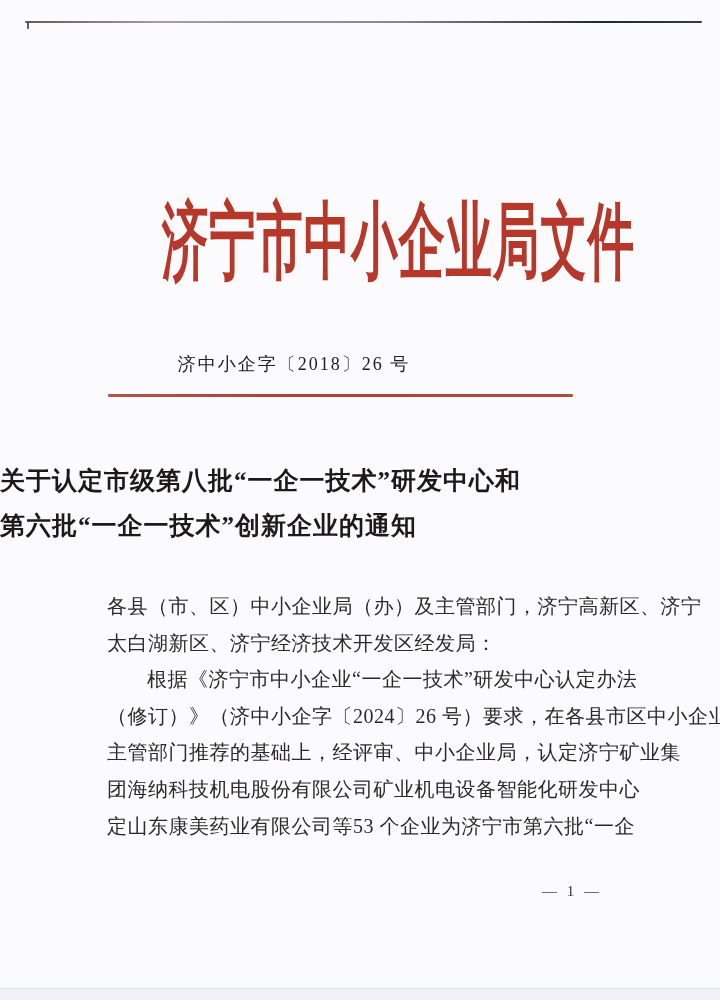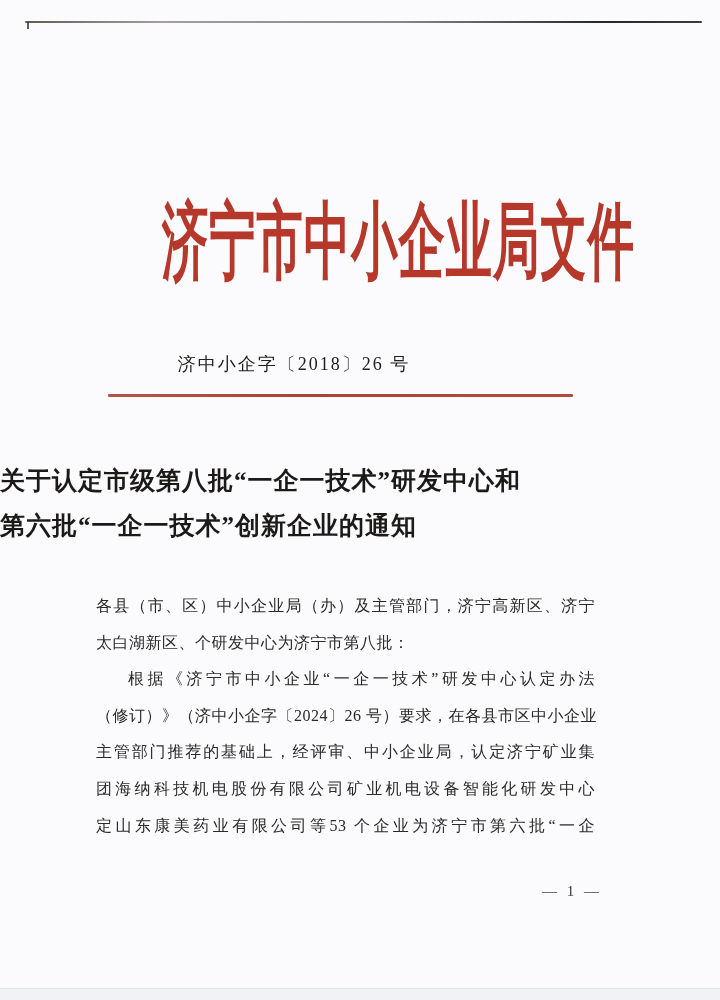--- a/index.html
+++ b/index.html
@@ -48,22 +48,22 @@
     border-radius:1px;
   }
   
   .doc-title {
     position:absolute; top:458px; left:0; width:720px;
     text-align:left; font-size:25px; font-weight:bold; color:#1b1a18;
     line-height:45px; letter-spacing:1px; white-space:nowrap;
   }
   
   .body-block {
-    position:absolute; top:588px; left:96px; width:499px;
-    font-size:16px; color:#2b2a28;
+    position:absolute; top:588px; left:107px; width:499px;
+    font-size:20px; color:#2b2a28;
   }
   .bline {
     height:36.6px; line-height:36.6px;
     text-align:justify; text-align-last:left;
     white-space:nowrap; overflow:visible;
     letter-spacing:0.5px;
   }
   .jl { text-align-last:justify; }
   .indent { text-indent:2em; }
   
@@ -86,21 +86,21 @@
 
   <div class="red-rule"></div>
 
   <div class="doc-title">
     <div>关于认定市级第八批“一企一技术”研发中心和</div>
     <div>第六批“一企一技术”创新企业的通知</div>
   </div>
 
   <div class="body-block">
     <div class="bline jl">各县（市、区）中小企业局（办）及主管部门，济宁高新区、济宁</div>
-    <div class="bline">太白湖新区、个研发中心为济宁市第八批：</div>
+    <div class="bline">太白湖新区、济宁经济技术开发区经发局：</div>
     <div class="bline jl indent">根据《济宁市中小企业“一企一技术”研发中心认定办法</div>
     <div class="bline jl">（修订）》（济中小企字〔2024〕26 号）要求，在各县市区中小企业</div>
     <div class="bline jl">主管部门推荐的基础上，经评审、中小企业局，认定济宁矿业集</div>
     <div class="bline jl">团海纳科技机电股份有限公司矿业机电设备智能化研发中心</div>
     <div class="bline jl">定山东康美药业有限公司等53 个企业为济宁市第六批“一企</div>
   </div>
 
   <div class="page-number">— 1 —</div>
 
   <div class="scan-bottom-band"></div>

